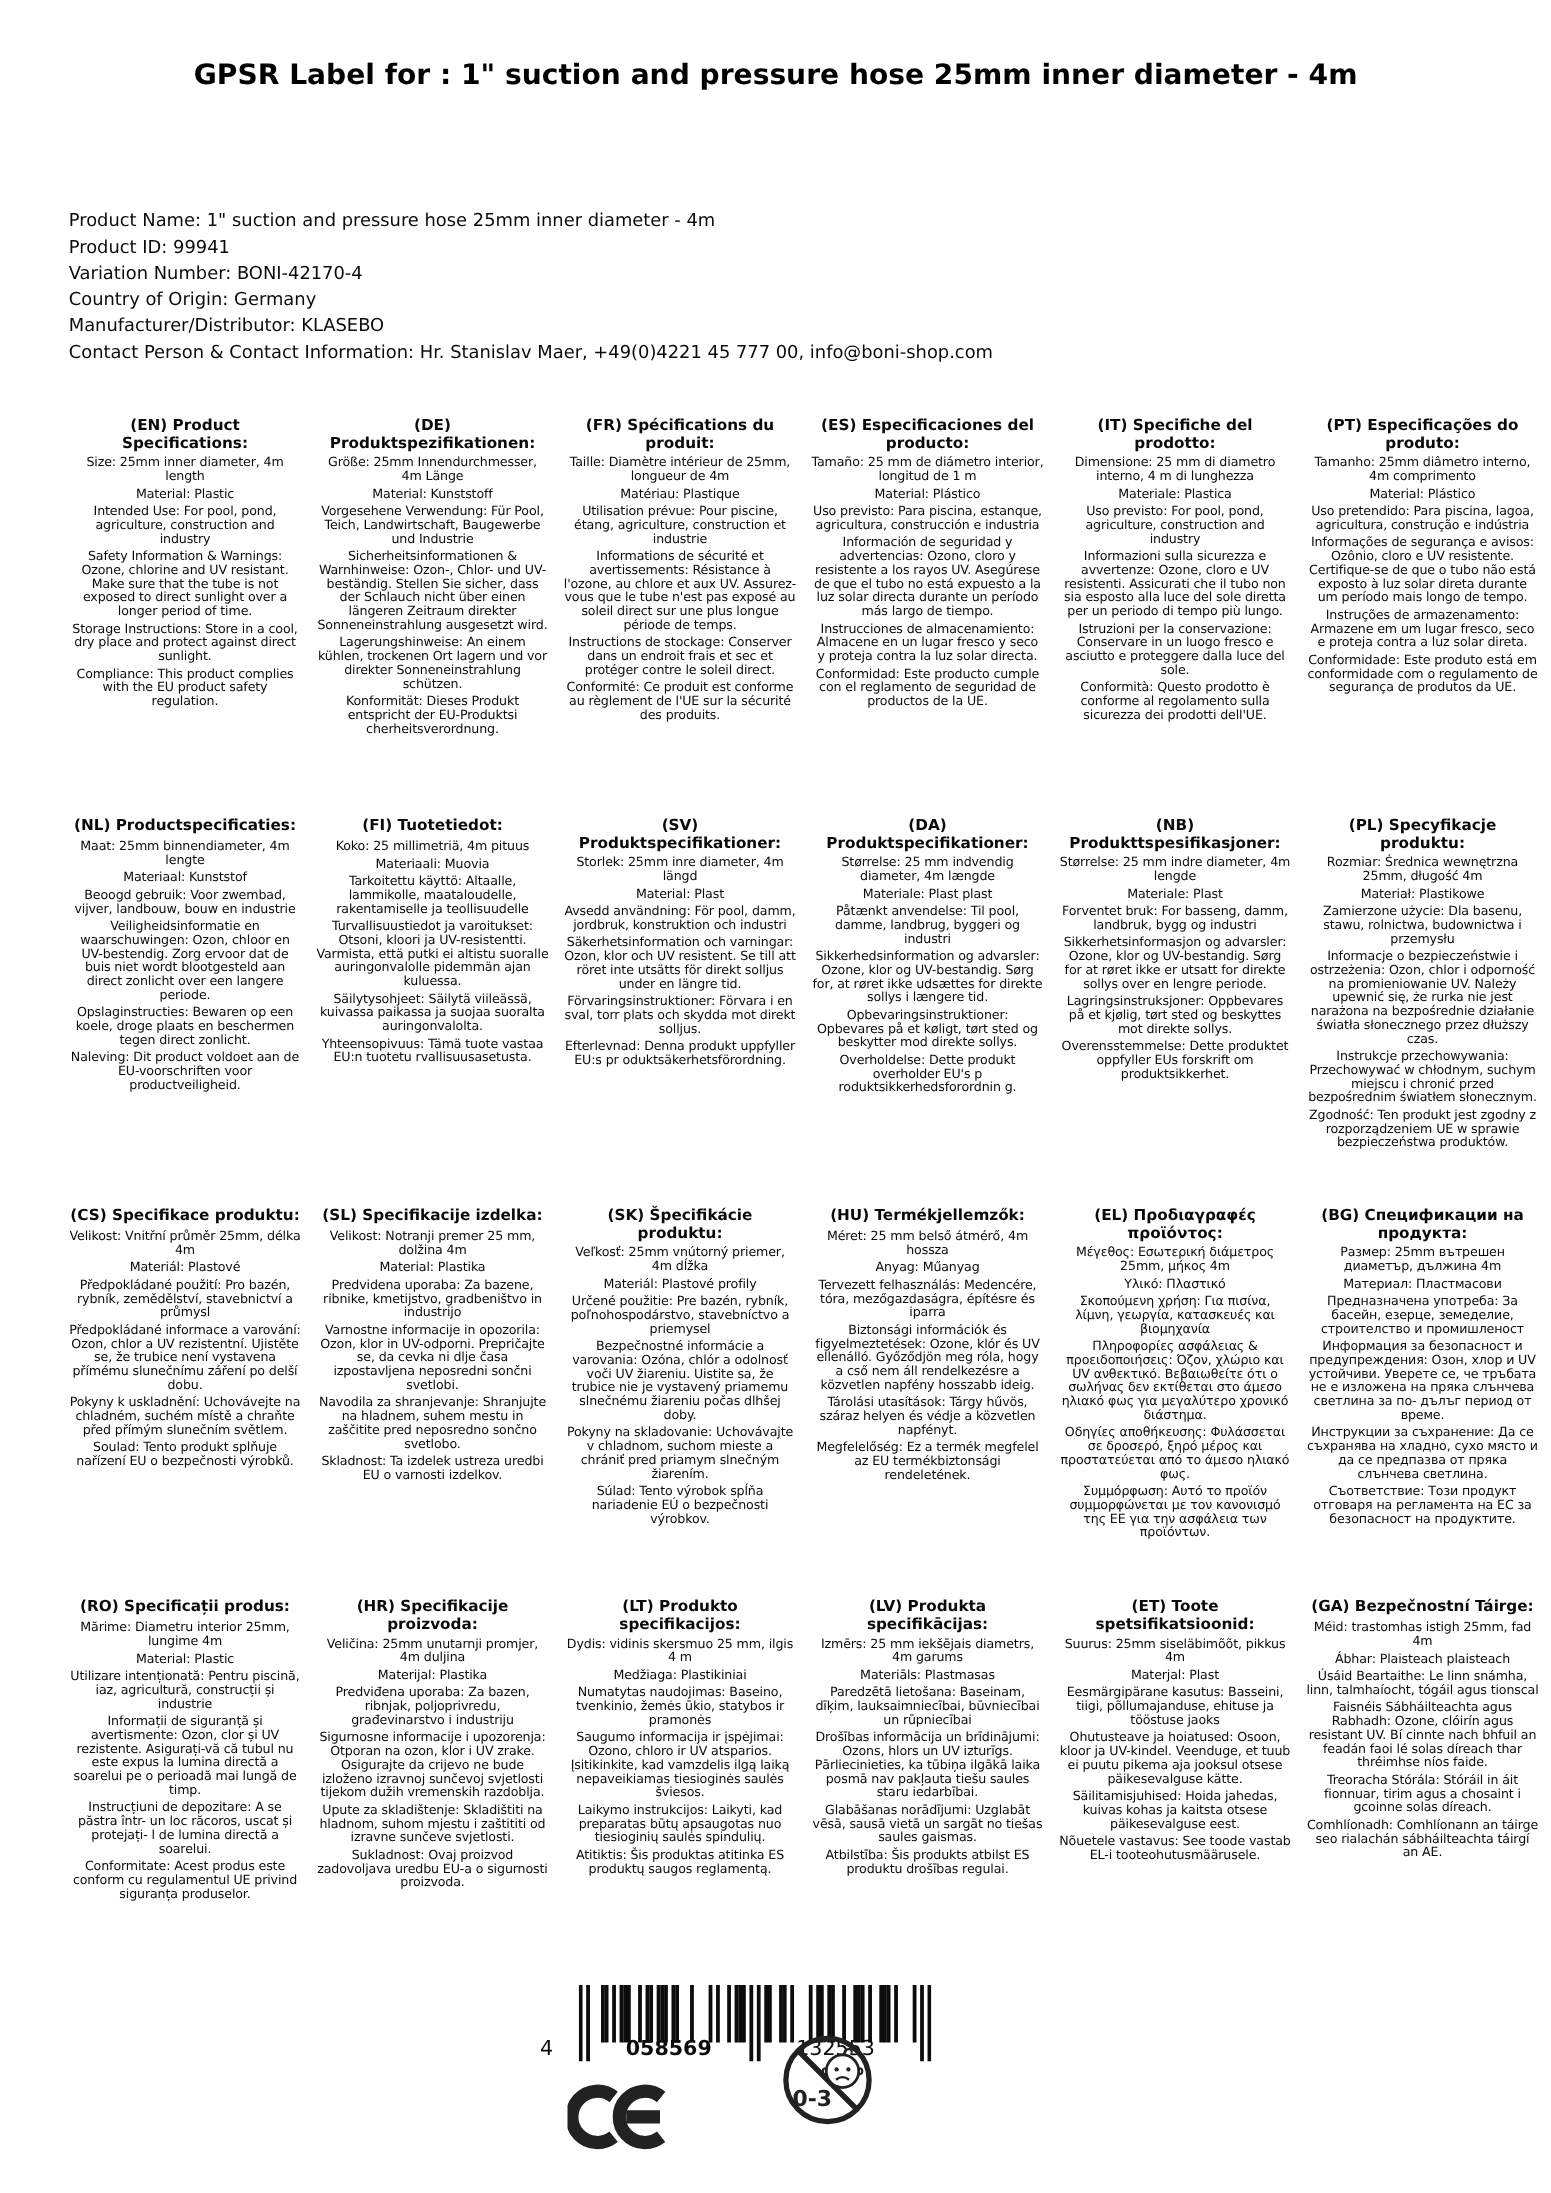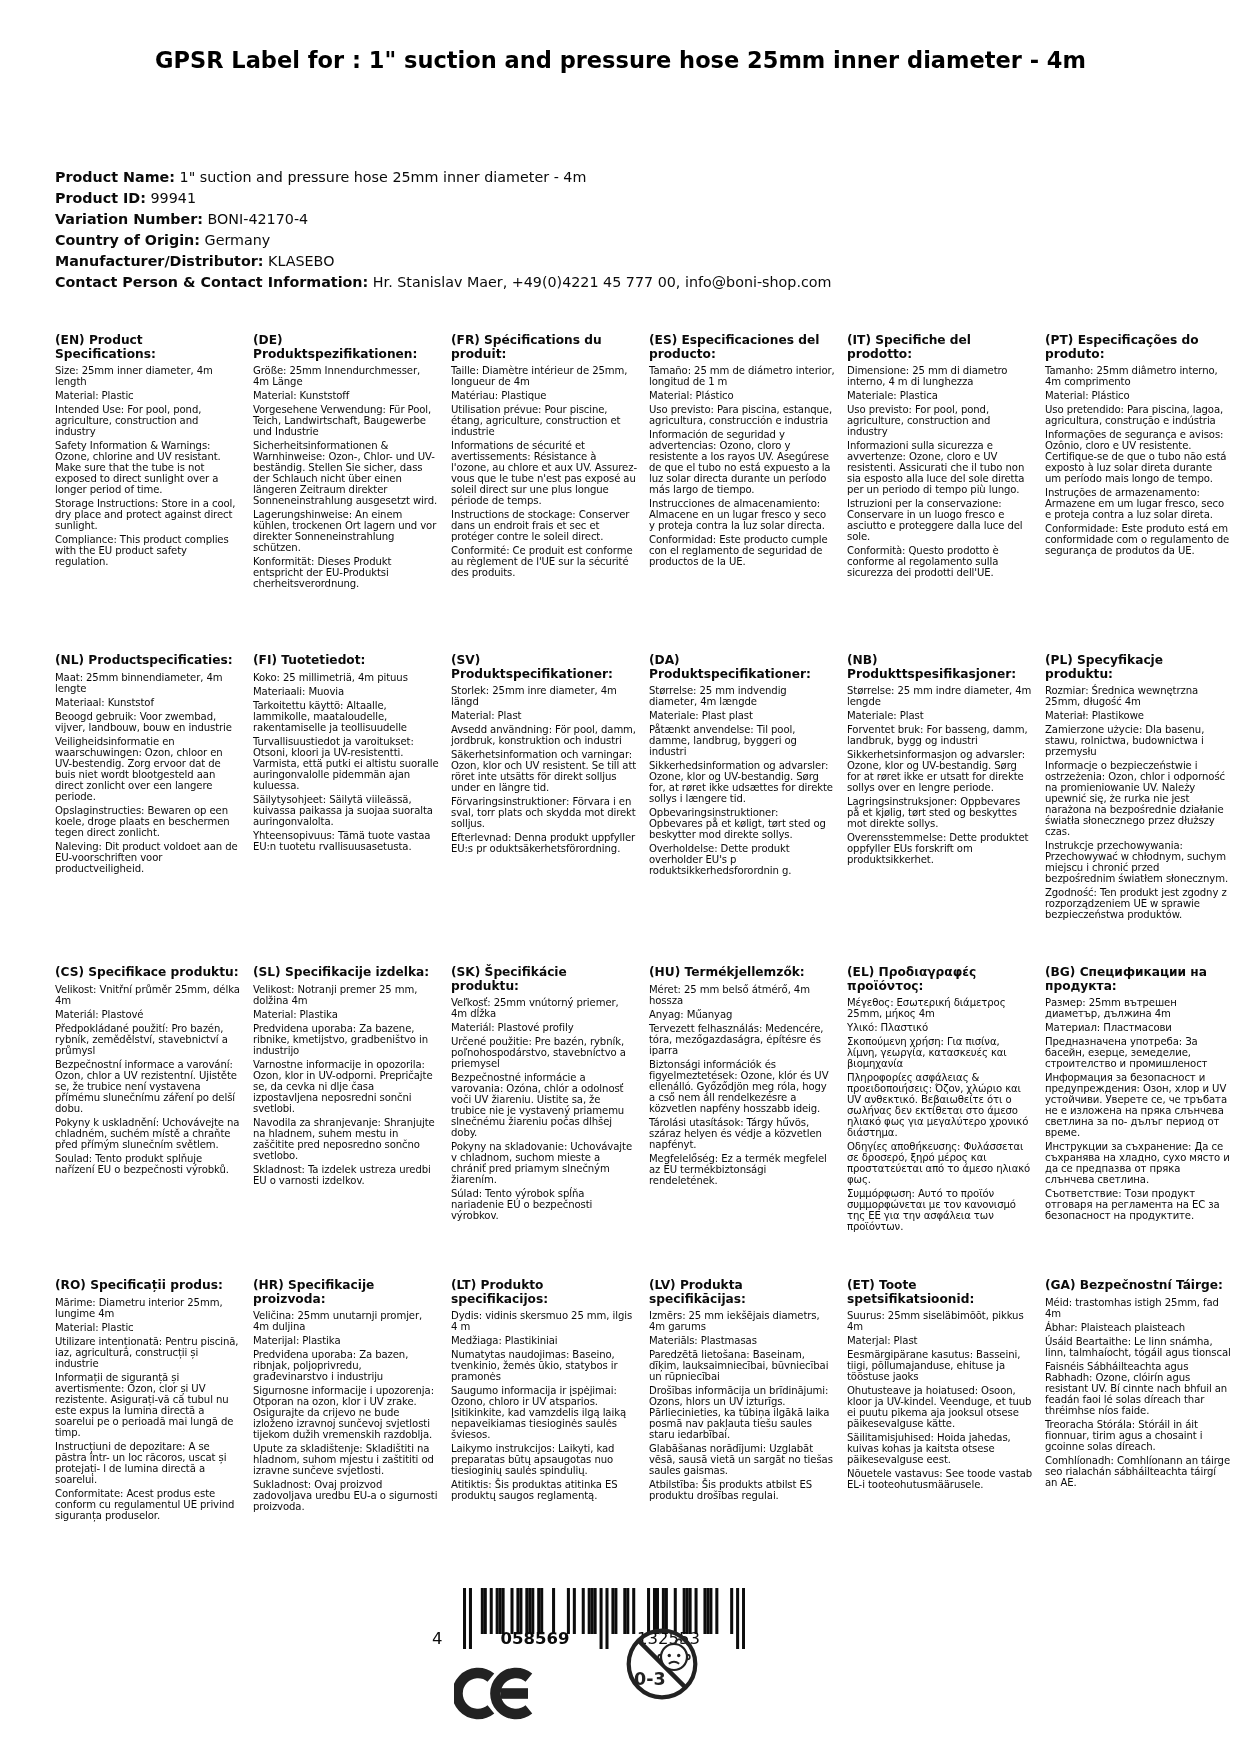--- a/index.html
+++ b/index.html
@@ -5,24 +5,24 @@
   html,body{margin:0;padding:0;}
   body{
     width:1241px;height:1754px;position:relative;background:#ffffff;
     font-family:"DejaVu Sans",sans-serif;color:#0a0a0a;overflow:hidden;
   }
   .doc-title{
     position:absolute;top:44px;left:0;right:0;margin:0 auto;max-width:990px;
     text-align:center;font-size:22.5px;line-height:33px;font-weight:bold;color:#000;
   }
   .info{position:absolute;top:167px;left:55px;font-size:14.3px;line-height:21px;}
-  .info .lbl{font-weight:bold;margin-top:23px;}
+  .info .lbl{font-weight:normal;margin-top:23px;}
   .info .val{font-weight:normal;}
 
-  .row{position:absolute;left:55px;display:flex;column-gap:12px;}
+  .row{position:absolute;left:55px;display:flex;column-gap:12px;text-align:center;}
   #row1{top:334px}#row2{top:654px}#row3{top:966px}#row4{top:1279px}
   .spec{width:186px;}
   .spec-h{margin:0 0 4px 0;font-size:12.2px;line-height:13.5px;font-weight:bold;}
   .spec p{margin:0 0 3px 0;font-size:10.1px;line-height:11px;letter-spacing:-0.1px;}
 
   .barcode{position:absolute;left:420px;top:1588px;width:340px;height:66px;}
   .barcode svg{position:absolute;left:43px;top:0;}
   #bc rect{fill:#0c0c0c;}
   .bc-digit{position:absolute;top:41px;font-size:16.5px;line-height:20px;color:#0c0c0c;}
   .bc-first{left:12px;}
@@ -160,21 +160,21 @@
     <p>Zgodność: Ten produkt jest zgodny z rozporządzeniem UE w sprawie bezpieczeństwa produktów.</p>
   </section>
 </div>
 
 <div class="row" id="row3">
   <section class="spec">
     <h3 class="spec-h">(CS) Specifikace produktu:</h3>
     <p>Velikost: Vnitřní průměr 25mm, délka 4m</p>
     <p>Materiál: Plastové</p>
     <p>Předpokládané použití: Pro bazén, rybník, zemědělství, stavebnictví a průmysl</p>
-    <p>Bezpečnostní informace a varování: Ozon, chlor a UV rezistentní. Ujistěte se, že trubice není vystavena přímému slunečnímu záření po delší dobu.</p>
+    <p>Předpokládané informace a varování: Ozon, chlor a UV rezistentní. Ujistěte se, že trubice není vystavena přímému slunečnímu záření po delší dobu.</p>
     <p>Pokyny k uskladnění: Uchovávejte na chladném, suchém místě a chraňte před přímým slunečním světlem.</p>
     <p>Soulad: Tento produkt splňuje nařízení EU o bezpečnosti výrobků.</p>
   </section>
   <section class="spec">
     <h3 class="spec-h">(SL) Specifikacije izdelka:</h3>
     <p>Velikost: Notranji premer 25 mm, dolžina 4m</p>
     <p>Material: Plastika</p>
     <p>Predvidena uporaba: Za bazene, ribnike, kmetijstvo, gradbeništvo in industrijo</p>
     <p>Varnostne informacije in opozorila: Ozon, klor in UV-odporni. Prepričajte se, da cevka ni dlje časa izpostavljena neposredni sončni svetlobi.</p>
     <p>Navodila za shranjevanje: Shranjujte na hladnem, suhem mestu in zaščitite pred neposredno sončno svetlobo.</p>

